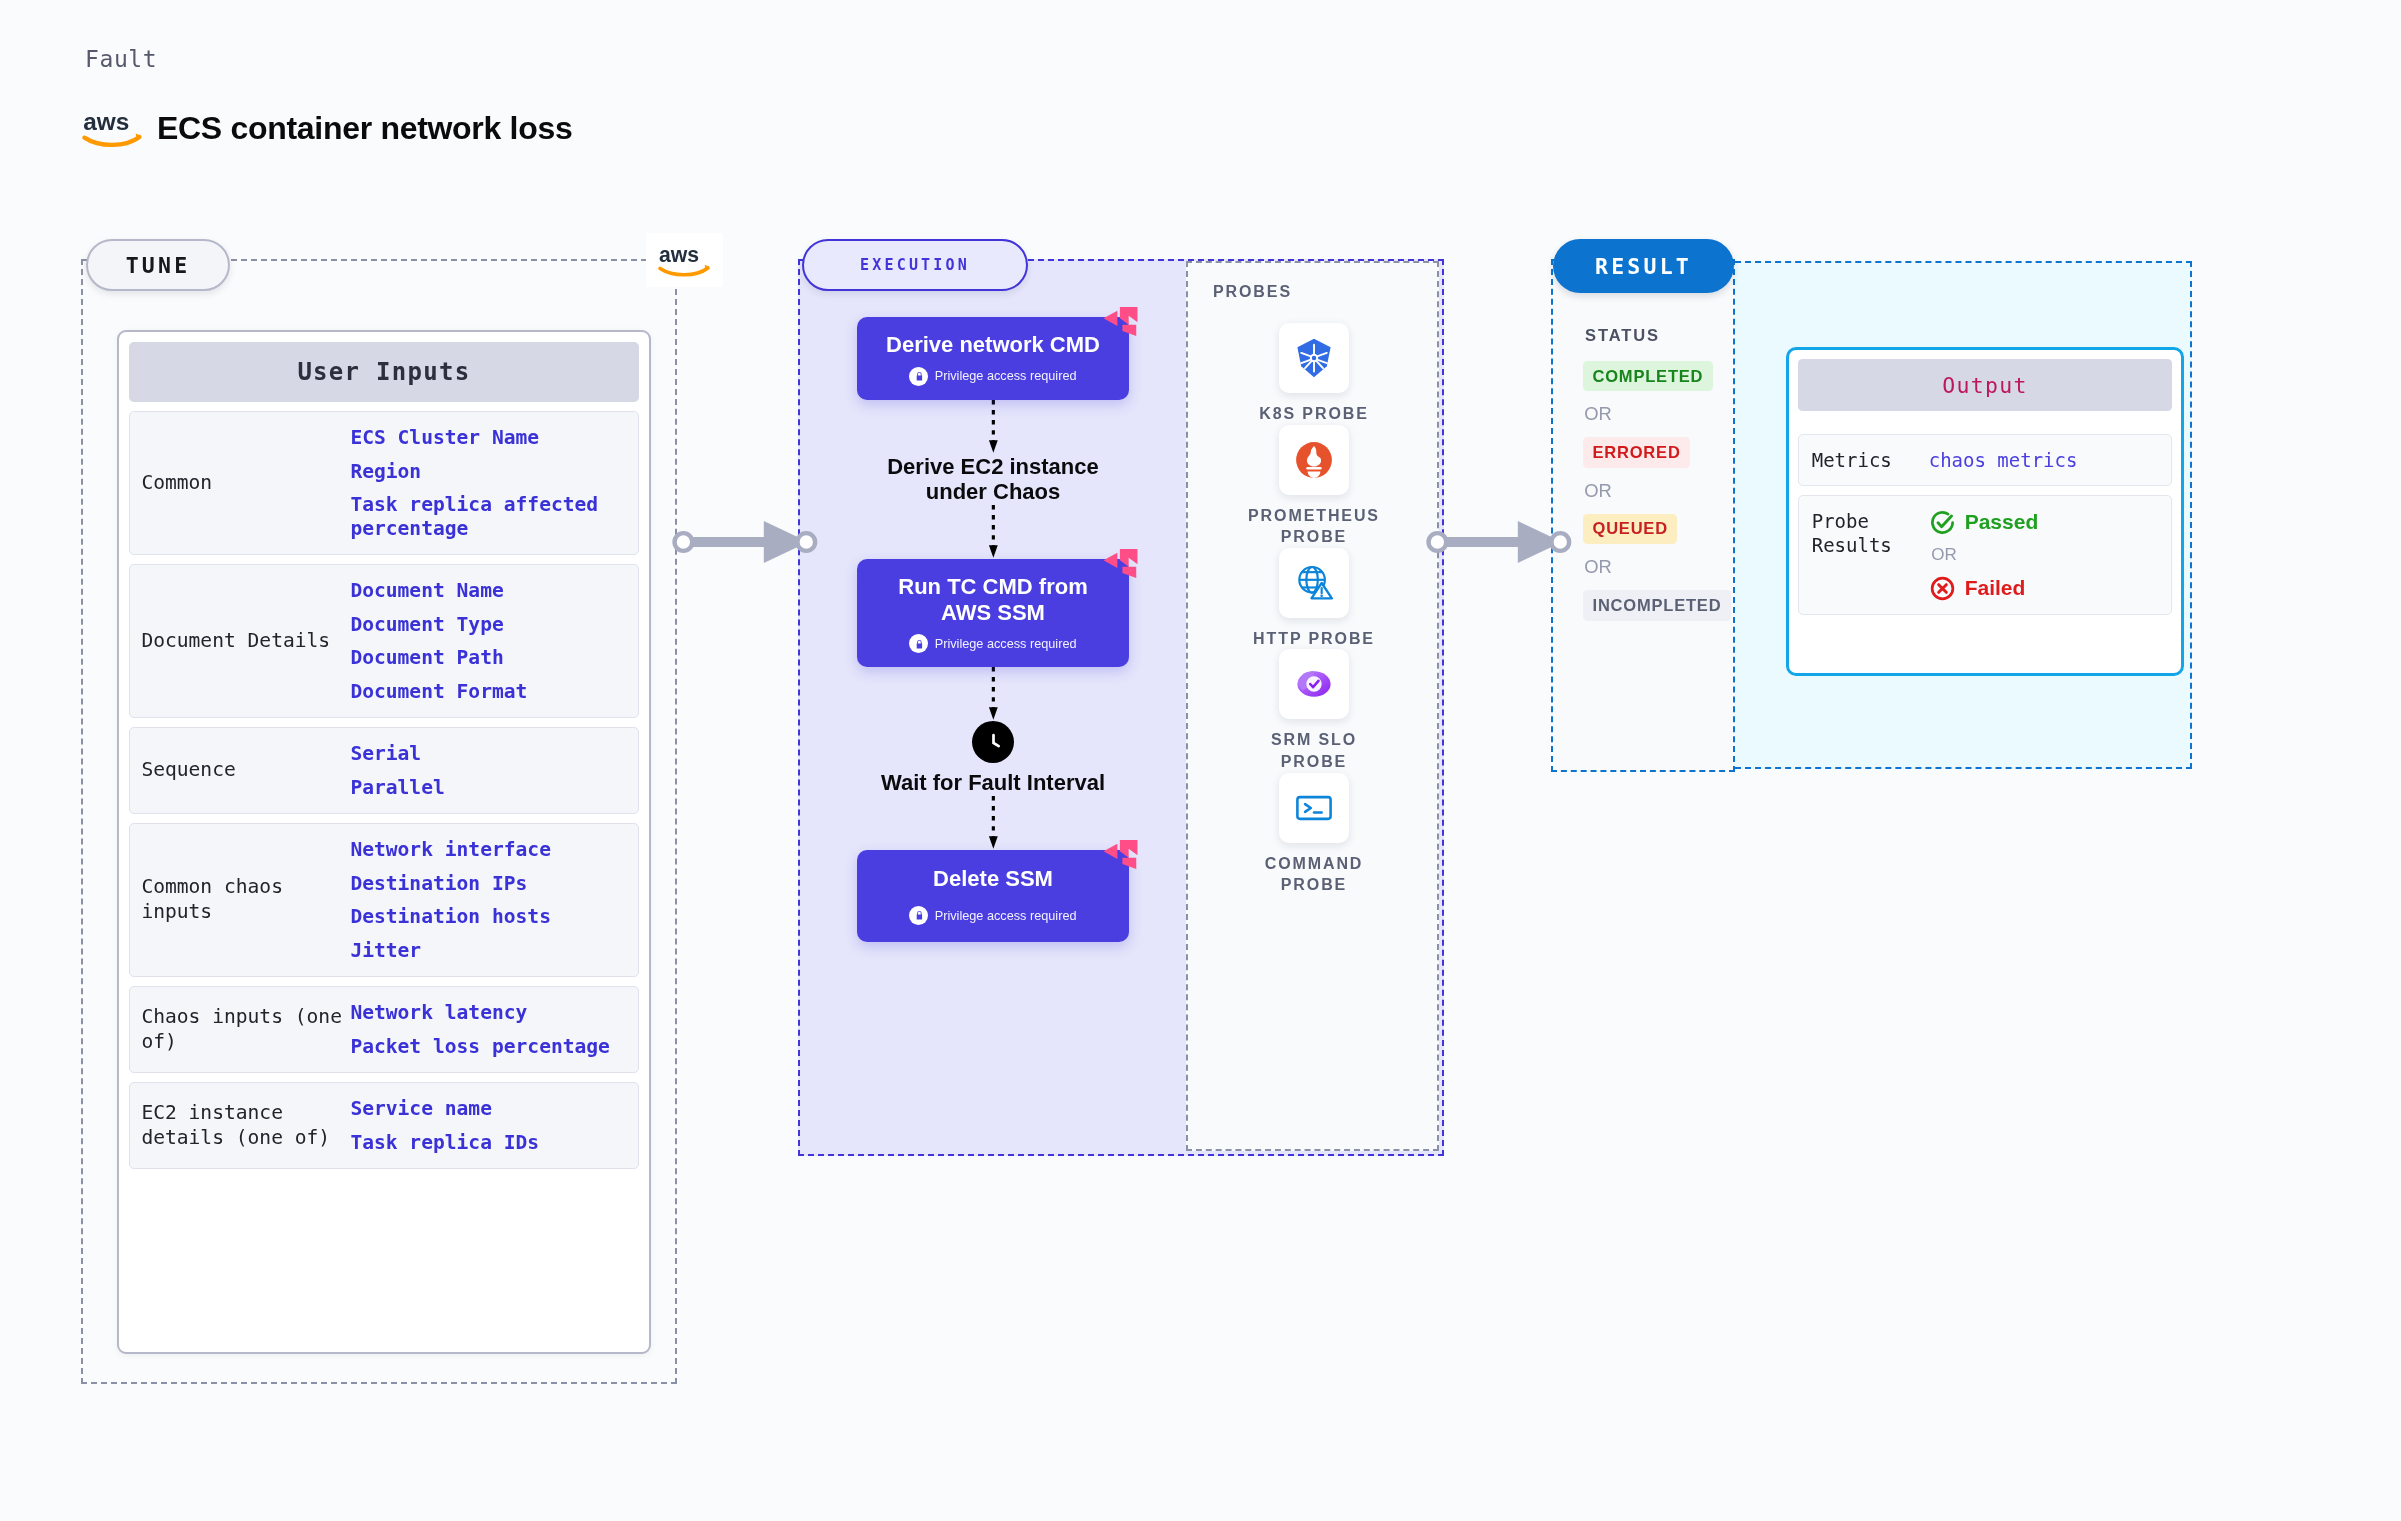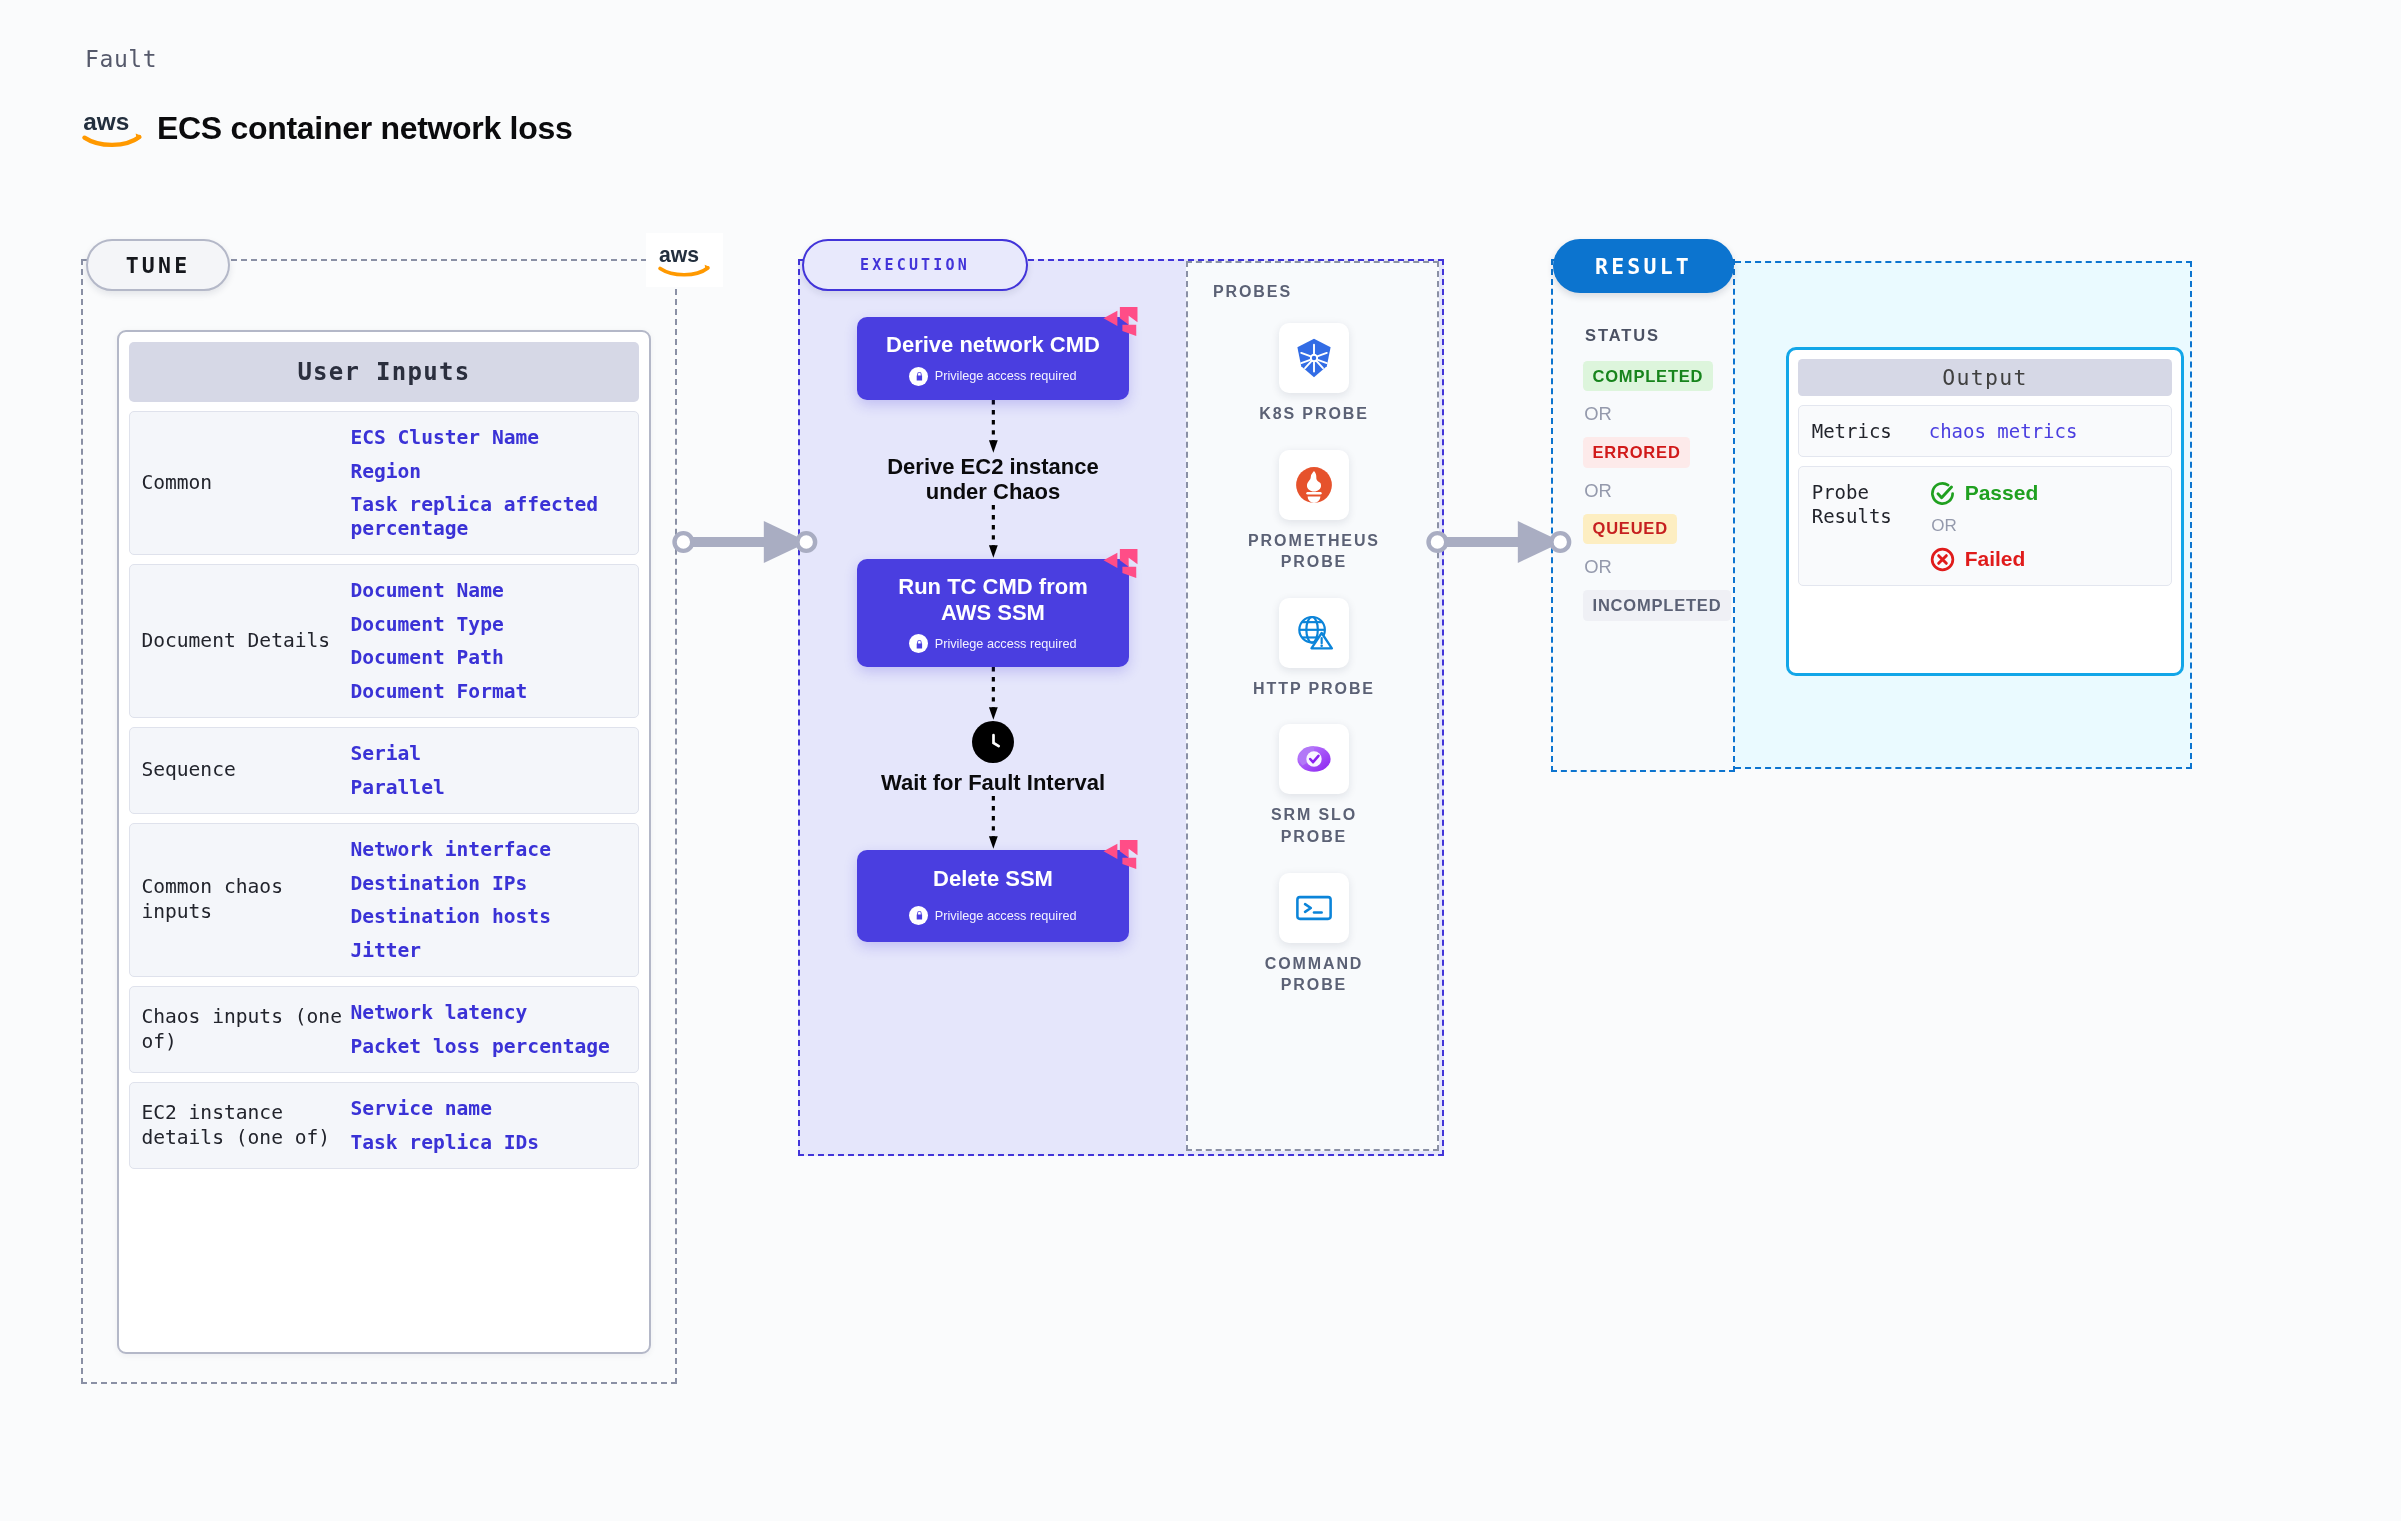--- a/index.html
+++ b/index.html
@@ -146,21 +146,21 @@
   .arrow-v { height: 54px; display: flex; justify-content: center; }
   .arrow-v svg { width: 12.7px; height: 54px; }
 
   
   .probes-label {
     position: absolute; left: 1213px; top: 283px;
     font-size: 16px; font-weight: bold; color: #5b6175; letter-spacing: 1.9px;
   }
   .probe-list {
     position: absolute; left: 1241px; top: 323px; width: 146px;
-    display: flex; flex-direction: column; align-items: center; gap: 25px;
+    display: flex; flex-direction: column; align-items: center; 
   }
   .probe-item { display: flex; flex-direction: column; align-items: center; width: 146px; }
   .probe-tile {
     width: 70px; height: 70px; background: #ffffff; border-radius: 10px;
     display:flex; align-items:center; justify-content:center;
     box-shadow: 0 2.5px 9px rgba(20,25,60,.10);
   }
   .probe-tile svg { width: 46px; height: 46px; }
   .probe-name {
     margin-top: 10px; text-align: center; font-size: 16px; font-weight: bold;
@@ -186,24 +186,24 @@
   .chip-incompleted { background: #eff0f5; color: #5b6175; }
   .or-text { font-size: 18.4px; color: #9499ac; margin: 12px 0 12px 1.3px; }
 
   
   .out-card {
     position: absolute; left: 1786px; top: 347px; width: 398px; height: 329px;
     background: #ffffff; border: 3.2px solid #12a6e8; border-radius: 10px;
     padding: 9px;
   }
   .out-head {
-    height: 37px; background: #d6d8e6; border-radius: 4.4px;
+    height: 52px; background: #d6d8e6; border-radius: 4.4px;
     display:flex; align-items:center; justify-content:center;
     font-family: "DejaVu Sans Mono", monospace;
-    font-size: 21.5px; color: #404040; letter-spacing: 1.3px; margin-bottom: 9px;
+    font-size: 21.5px; color: #be185d; letter-spacing: 1.3px; margin-bottom: 23px;
   }
   .out-row {
     display: flex; align-items: center;
     background: #f9fafc; border: 1.3px solid #e3e6ef; border-radius: 5px;
     padding: 12.7px 12.7px; margin-bottom: 9px;
   }
   .out-key {
     flex: 0 0 117px;
     font-family: "DejaVu Sans Mono", monospace;
     font-size: 19px; color: #22242c; line-height: 1.3;

